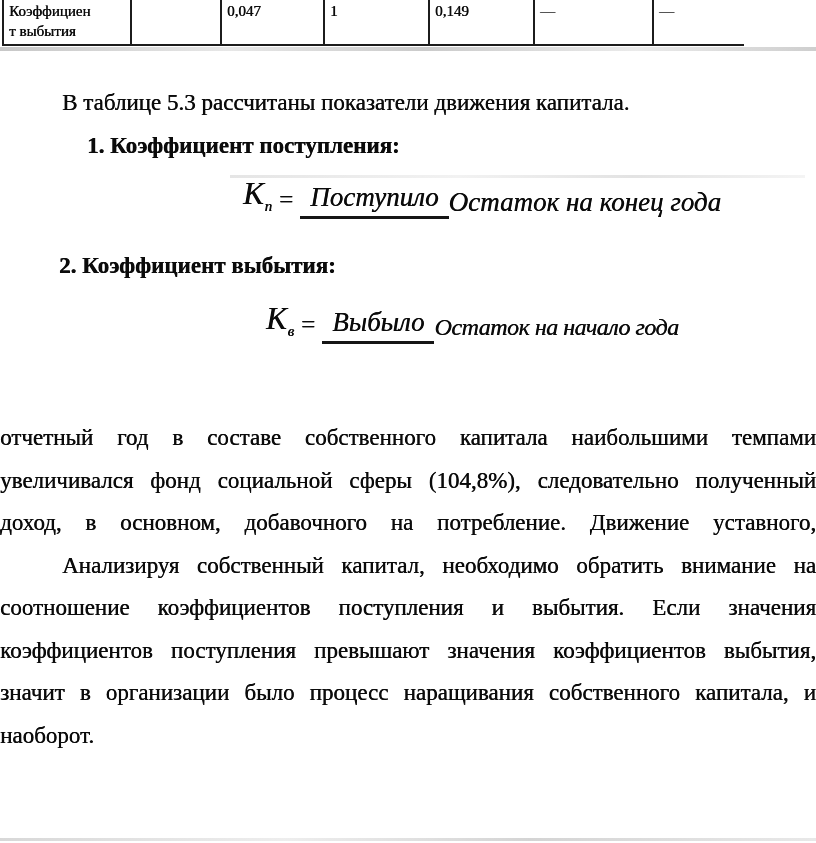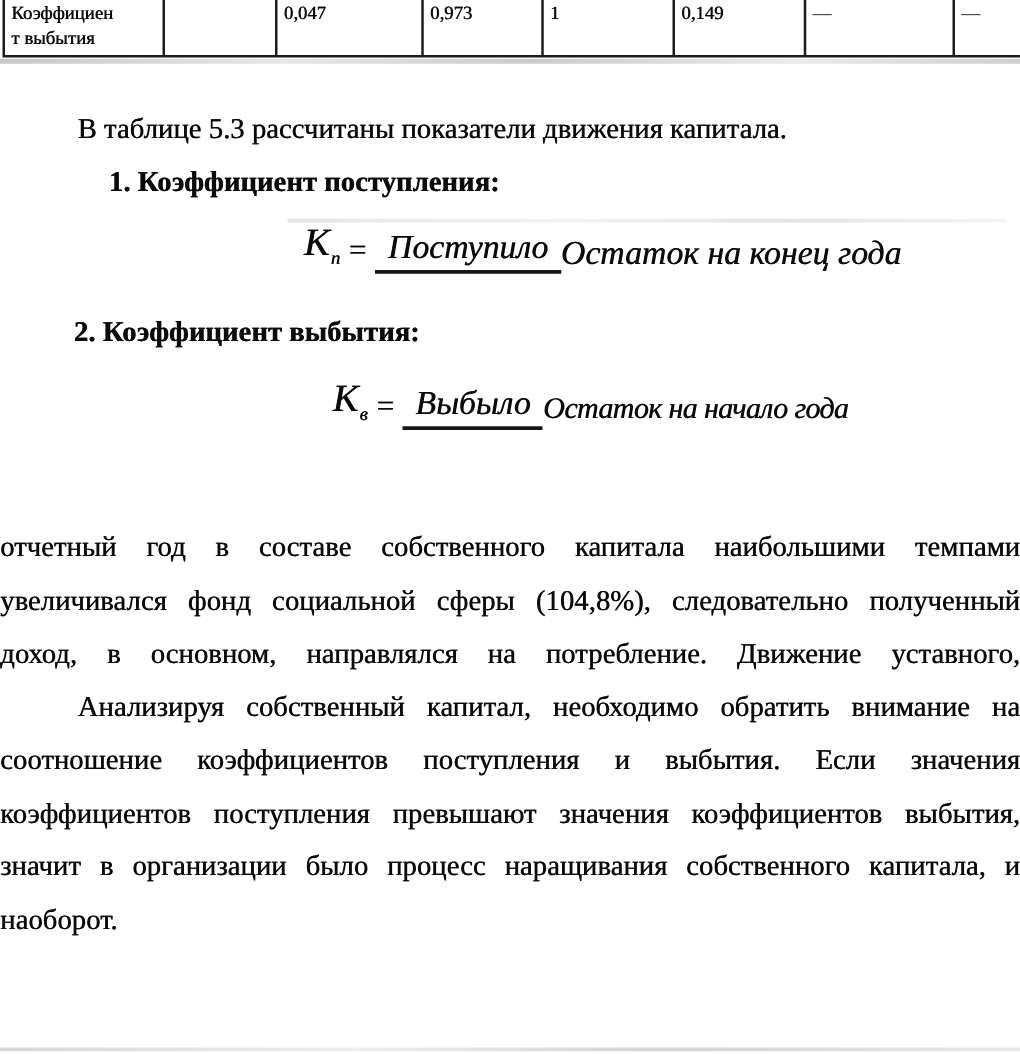--- a/index.html
+++ b/index.html
@@ -13,21 +13,21 @@
   
   .trow {
     position:absolute; left:2px; top:0; height:44px; display:flex;
     border-bottom:2px solid #1c1c1c;
   }
   .tcell {
     box-sizing:border-box; border-left:2px solid #1c1c1c;
     padding:1px 2px 0 5px; font-size:15px; line-height:20px;
     overflow:hidden; white-space:nowrap;
   }
-  .c0 { width:128px; } .c1 { width:90px; } .c2 { width:117px; }
+  .c0 { width:128px; } .c1 { width:90px; } .c2 { width:103px; }
   .c3 { width:96px; }  .c4 { width:105px; } .c5 { width:105px; }
   .c6 { width:119px; } .c7 { width:92px; }
   .dash { color:#4a4a4a; }
 
   
   .streak { position:absolute; pointer-events:none; }
   .streak1 { top:47px; left:0; width:816px; height:4px; opacity:.5;
     background:linear-gradient(90deg,#8f8f8f,#cfcfcf 28%,#969696 52%,#d6d6d6 78%,#9e9e9e); }
   .streak2 { top:175px; left:230px; width:575px; height:3px; opacity:.35;
     background:linear-gradient(90deg,#b5b5b5,#dadada 40%,#aeaeae 70%,#e0e0e0); }
@@ -69,21 +69,20 @@
 
 <div class="page">
 
   <div class="trow">
     <div class="tcell c0">
       <div>Коэффициен</div>
       <div>т выбытия</div>
     </div>
     <div class="tcell c1"></div>
     <div class="tcell c2">0,047</div>
-    <div class="tcell c3">0,973</div>
     <div class="tcell c4">1</div>
     <div class="tcell c5">0,149</div>
     <div class="tcell c6 dash">—</div>
     <div class="tcell c7 dash">—</div>
   </div>
 
   <div class="streak streak1"></div>
   <div class="streak streak2"></div>
   <div class="streak streak3"></div>
 
@@ -107,21 +106,21 @@
     <span class="feq">=</span>
     <span class="frac">
       <span class="num">Выбыло</span>
       <span class="den">Остаток на начало года</span>
     </span>
   </div>
 
   <div class="bodytext">
     <div class="jline">отчетный год в составе собственного капитала наибольшими темпами</div>
     <div class="jline">увеличивался фонд социальной сферы (104,8%), следовательно полученный</div>
-    <div class="jline">доход, в основном, направлялся на потребление. Движение уставного,</div>
+    <div class="jline">доход, в основном, добавочного на потребление. Движение уставного,</div>
     <div class="jline indent">Анализируя собственный капитал, необходимо обратить внимание на</div>
     <div class="jline">соотношение коэффициентов поступления и выбытия. Если значения</div>
     <div class="jline">коэффициентов поступления превышают значения коэффициентов выбытия,</div>
     <div class="jline">значит в организации было процесс наращивания собственного капитала, и</div>
     <div class="plain">наоборот.</div>
   </div>
 
 </div>
 
 </body></html>

